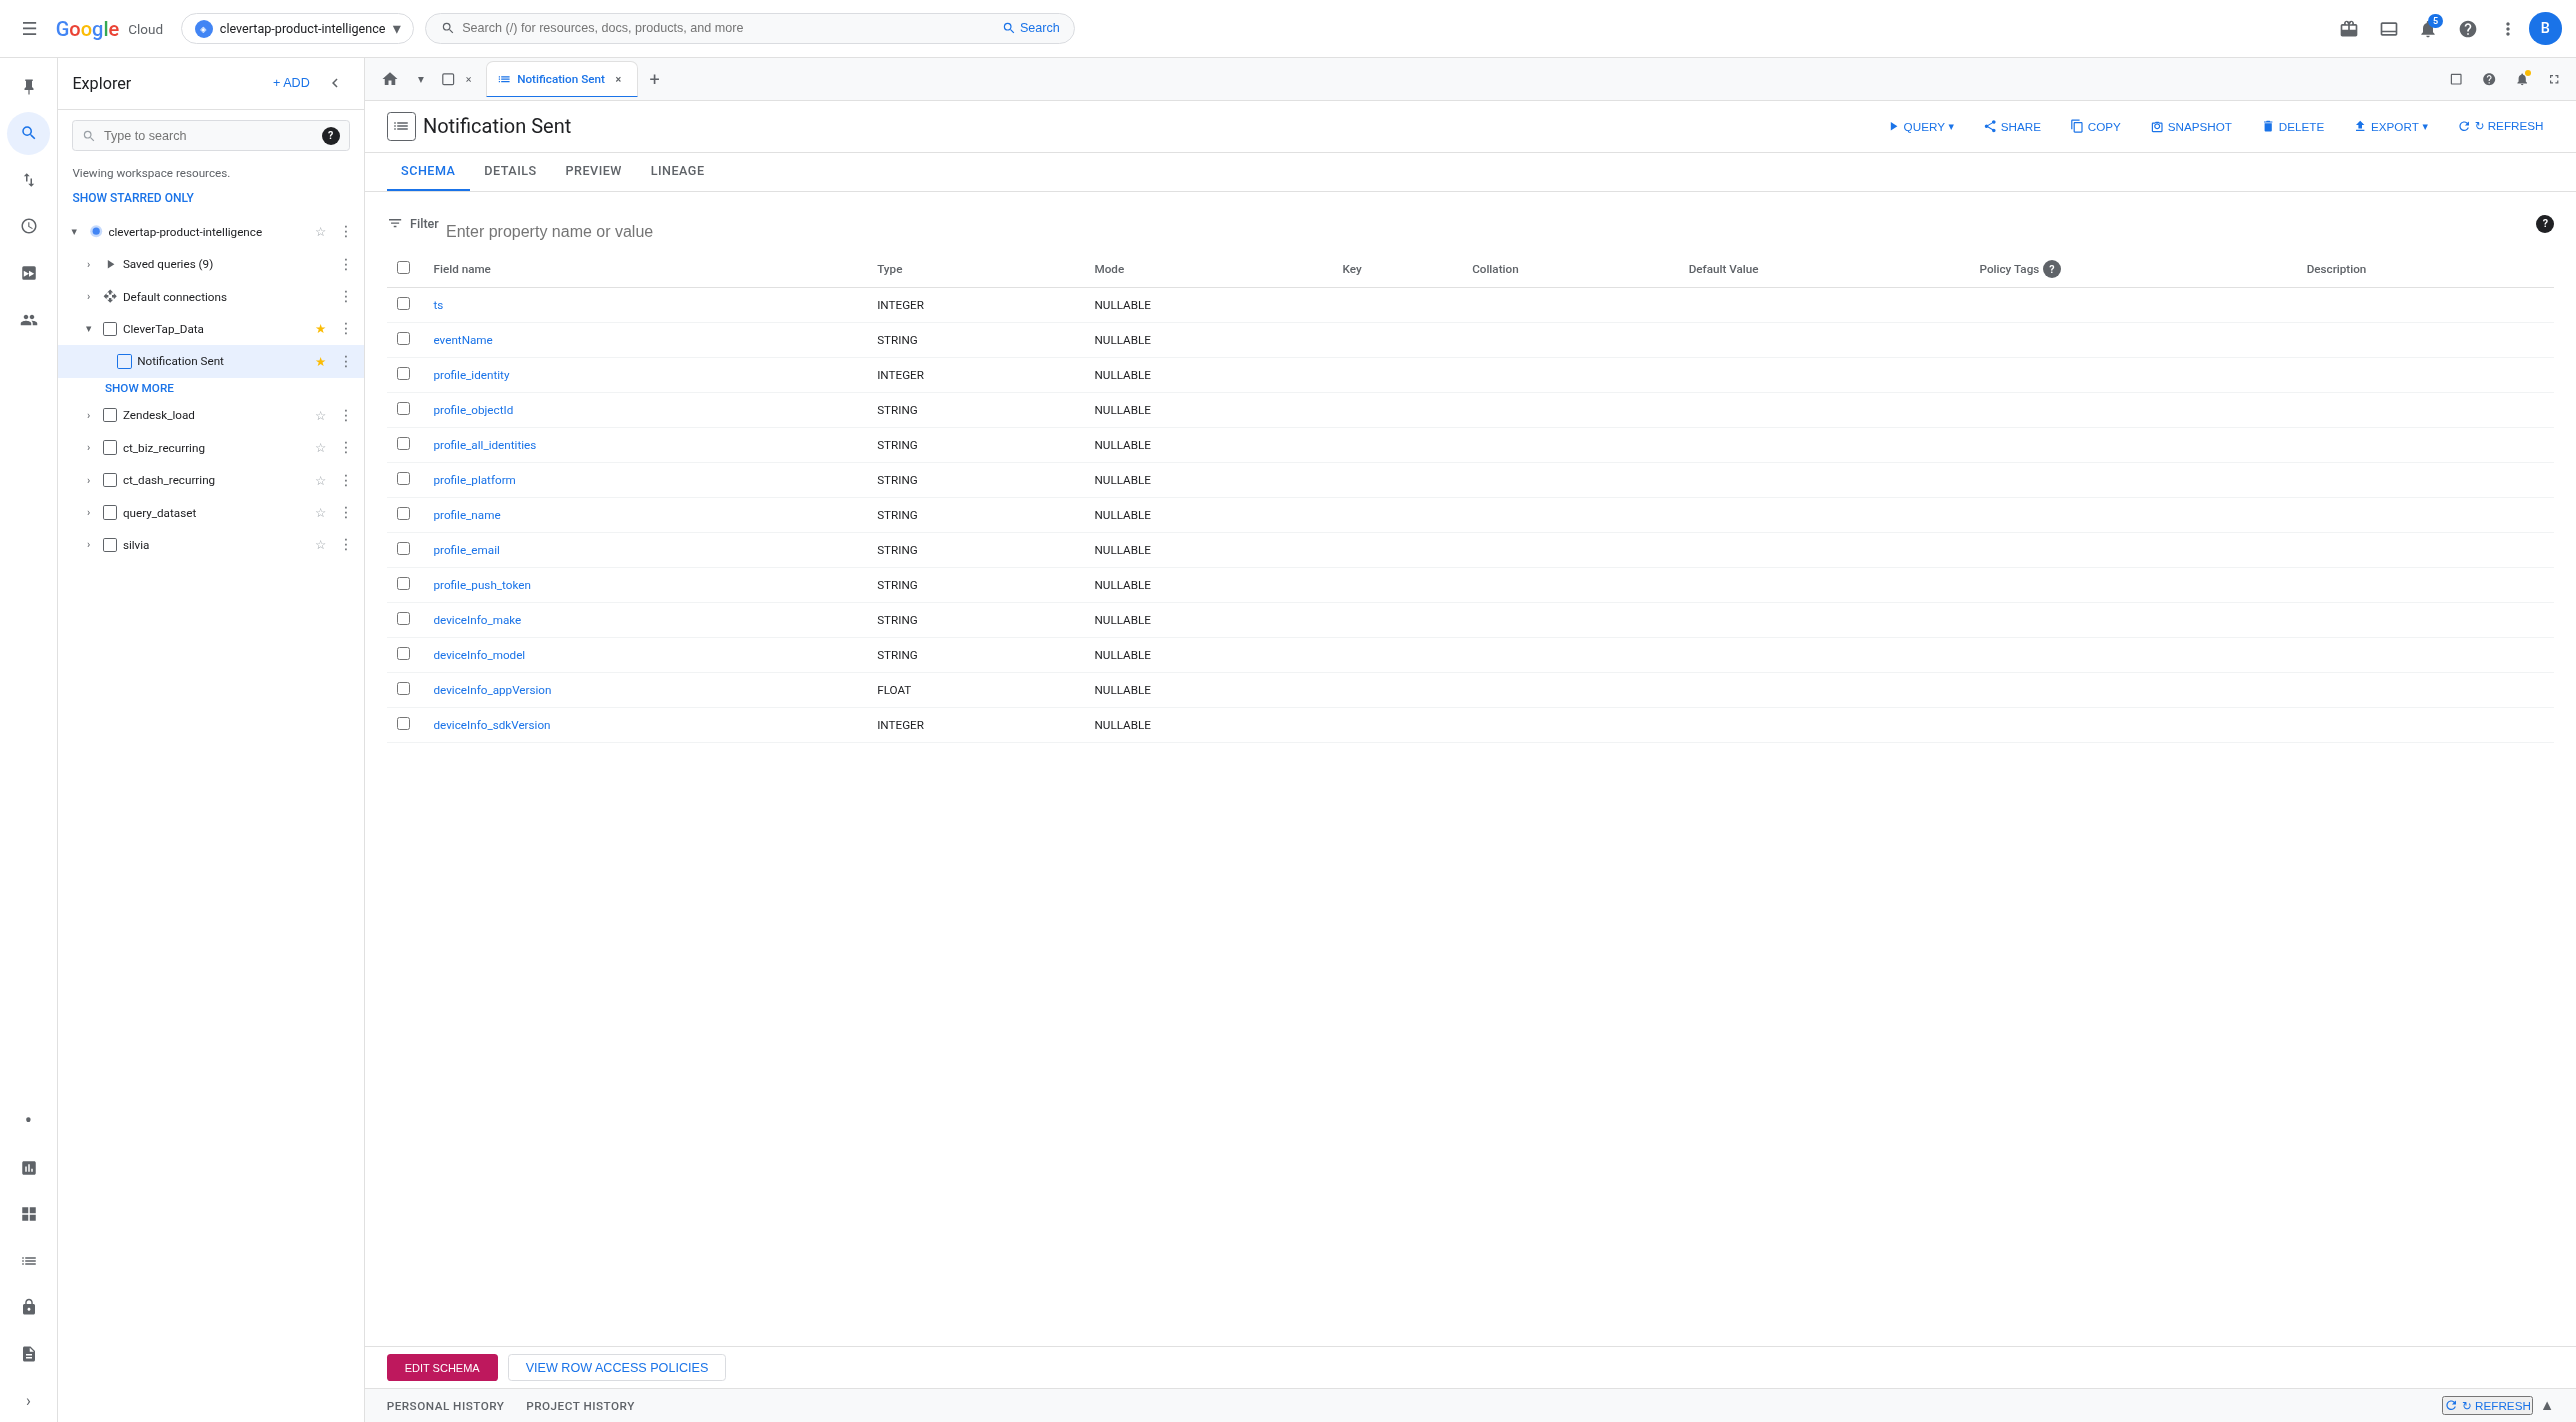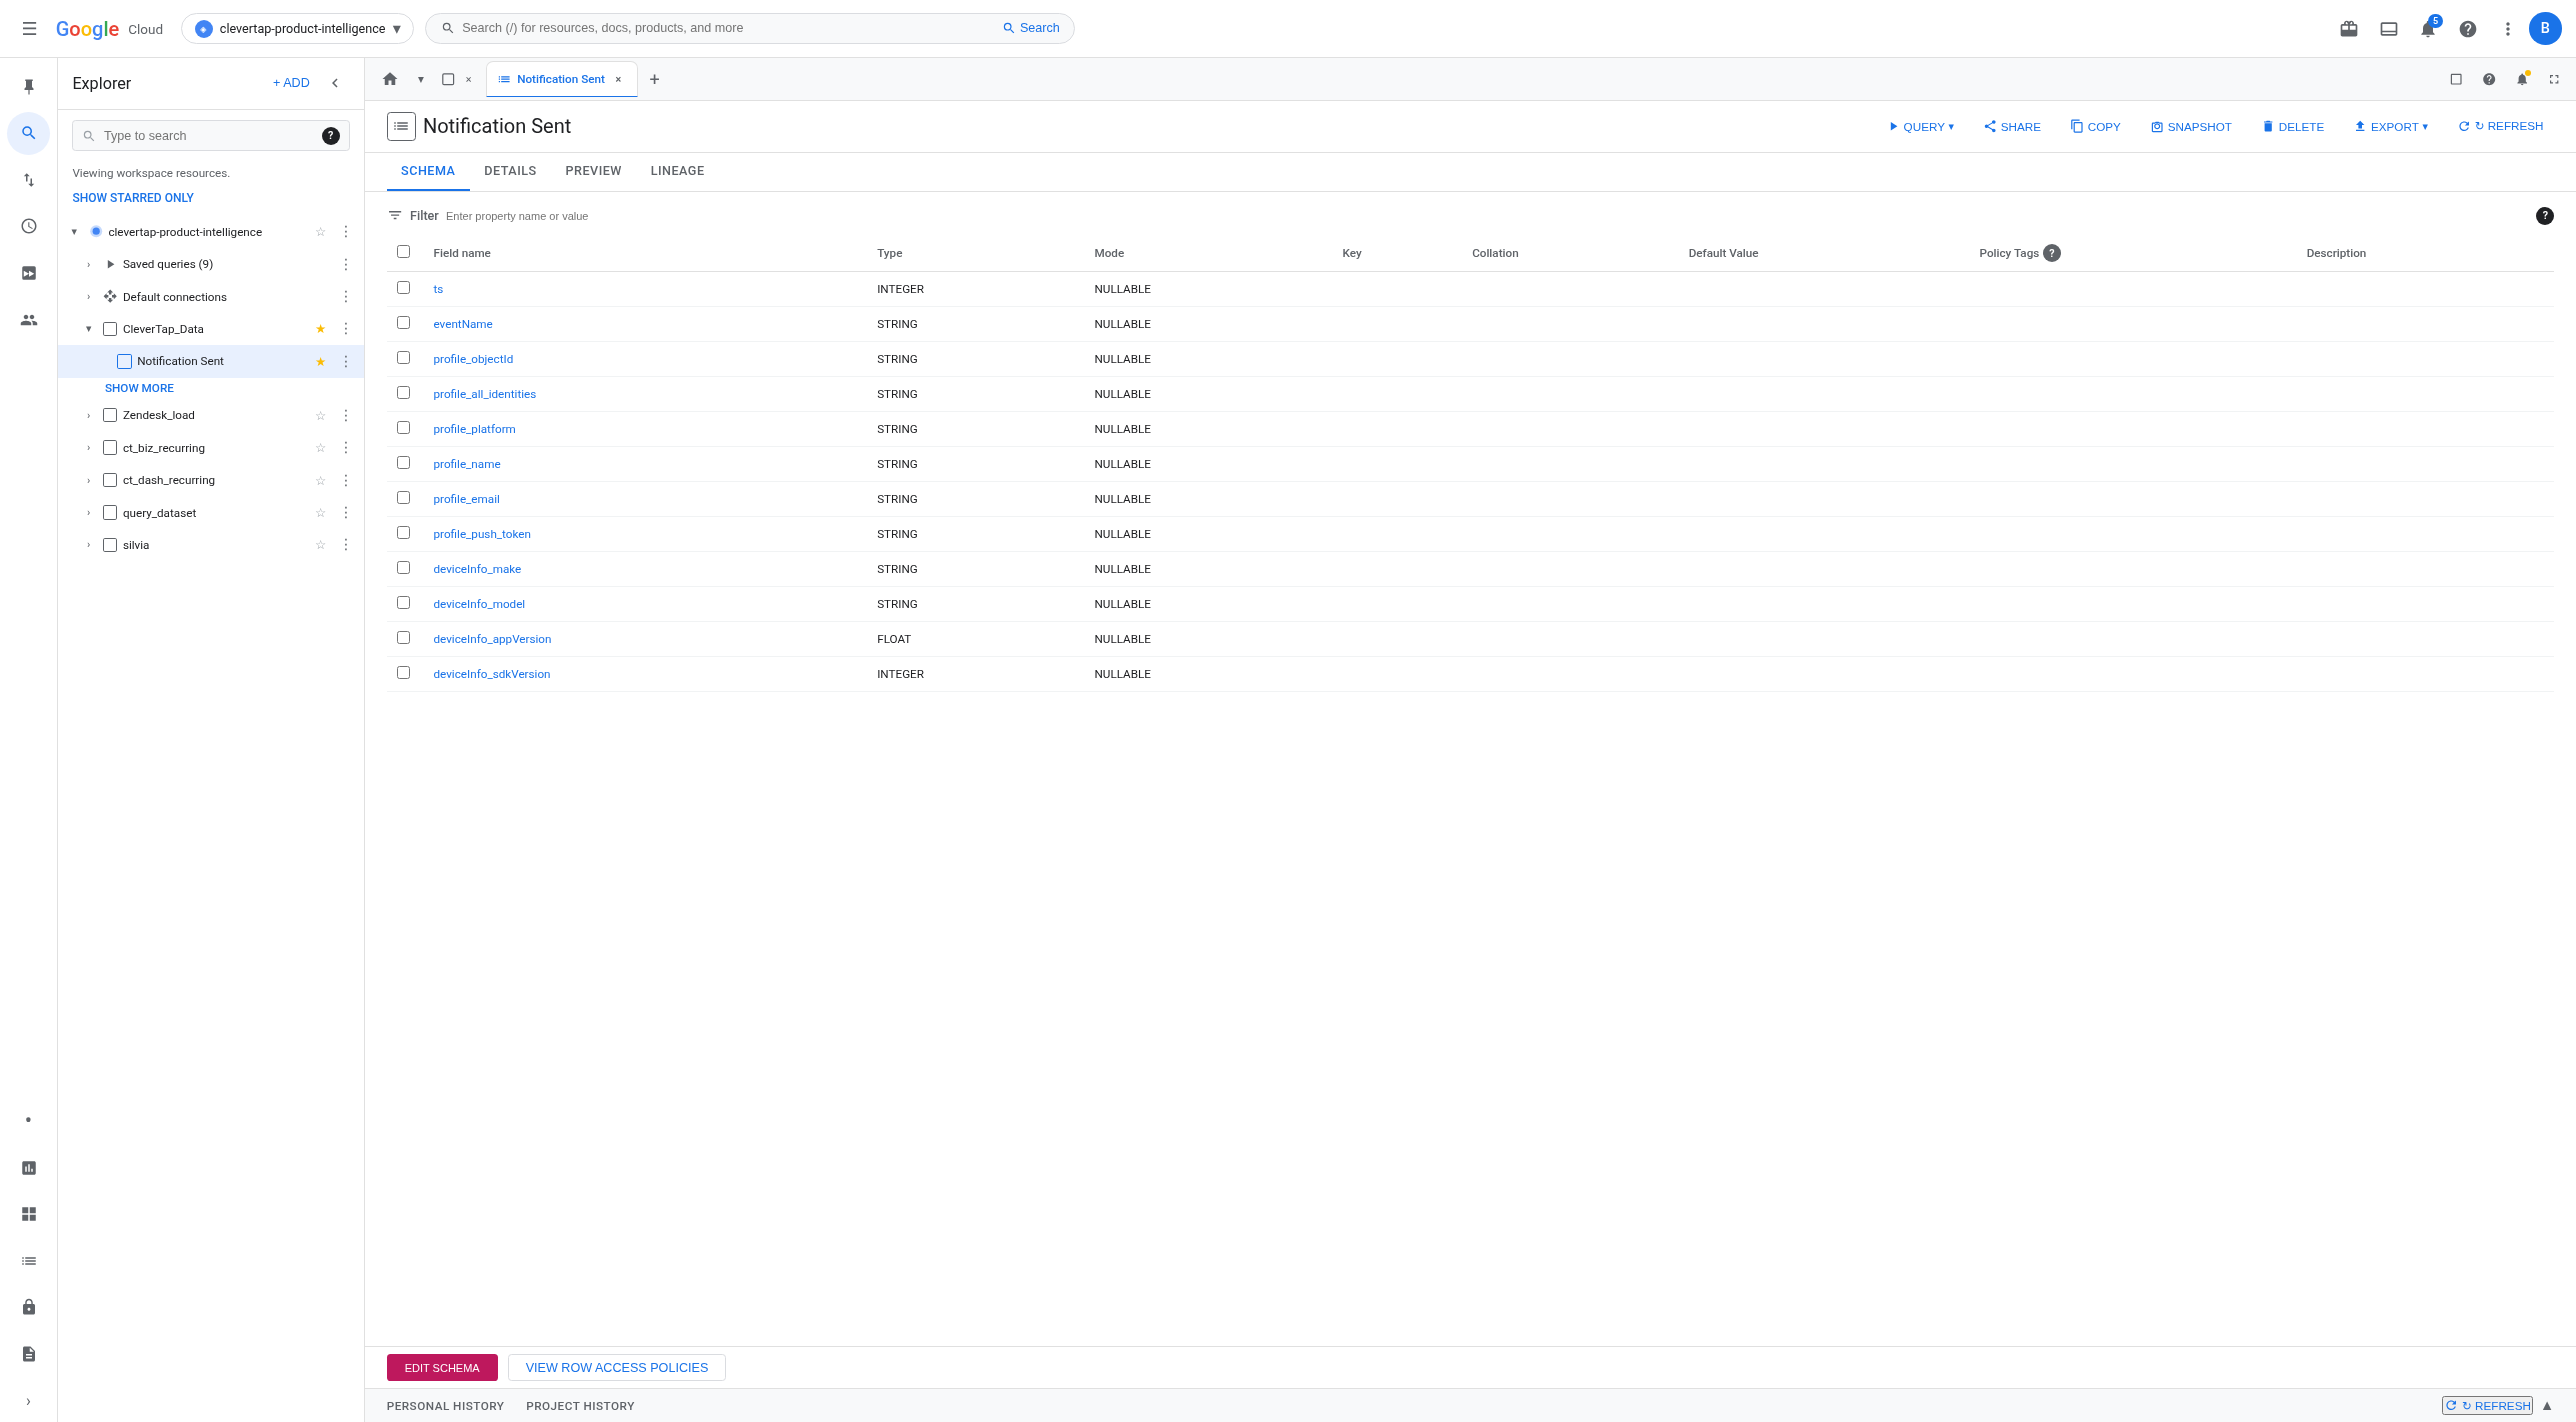--- a/index.html
+++ b/index.html
@@ -129,21 +129,21 @@
     }
     .sub-tab.active { color: #1a73e8; border-bottom-color: #1a73e8; }
 
     
     .schema-container { flex: 1; overflow-y: auto; padding: 14.4px 21.7px; }
 
     .filter-bar {
       display: flex; align-items: center; gap: 7.2px; margin-bottom: 10.8px;
       color: #5f6368; font-size: 12.6px;
     }
-    .filter-input { flex: 1; border: none; outline: none; font-size: 11px; color: #14532d; background: transparent; }
+    .filter-input { flex: 1; border: none; outline: none; font-size: 16px; color: #14532d; background: transparent; margin-top: 16px; }
     .help-circle { width: 18px; height: 18px; border-radius: 50%; background: #202124; color: #fff; display: flex; align-items: center; justify-content: center; font-size: 10.8px; font-weight: 600; cursor: pointer; }
 
     .schema-table { width: 100%; border-collapse: collapse; }
     .schema-table th {
       text-align: left; padding: 9px 10.8px; font-size: 11.7px; font-weight: 500;
       color: #5f6368; border-bottom: 0.9px solid #e0e0e0; background: #fff; position: sticky; top: 0;
     }
     .schema-table td { padding: 9px 10.8px; font-size: 11.7px; border-bottom: 0.9px solid #f1f3f4; }
     .field-link { color: #1a73e8; text-decoration: none; cursor: pointer; }
     .type-text { color: #202124; }
@@ -627,20 +627,35 @@
     <td></td>
     <td></td>
     <td></td>
     <td></td>
   </tr>
               <tr>
     <td>
       <input type="checkbox" style="">
     </td>
     <td>
+      <a class="field-link">profile_identity</a>
+    </td>
+    <td class="type-text">INTEGER</td>
+    <td class="mode-text">NULLABLE</td>
+    <td></td>
+    <td></td>
+    <td></td>
+    <td></td>
+    <td></td>
+  </tr>
+              <tr>
+    <td>
+      <input type="checkbox" style="">
+    </td>
+    <td>
       <a class="field-link">profile_objectId</a>
     </td>
     <td class="type-text">STRING</td>
     <td class="mode-text">NULLABLE</td>
     <td></td>
     <td></td>
     <td></td>
     <td></td>
     <td></td>
   </tr>

